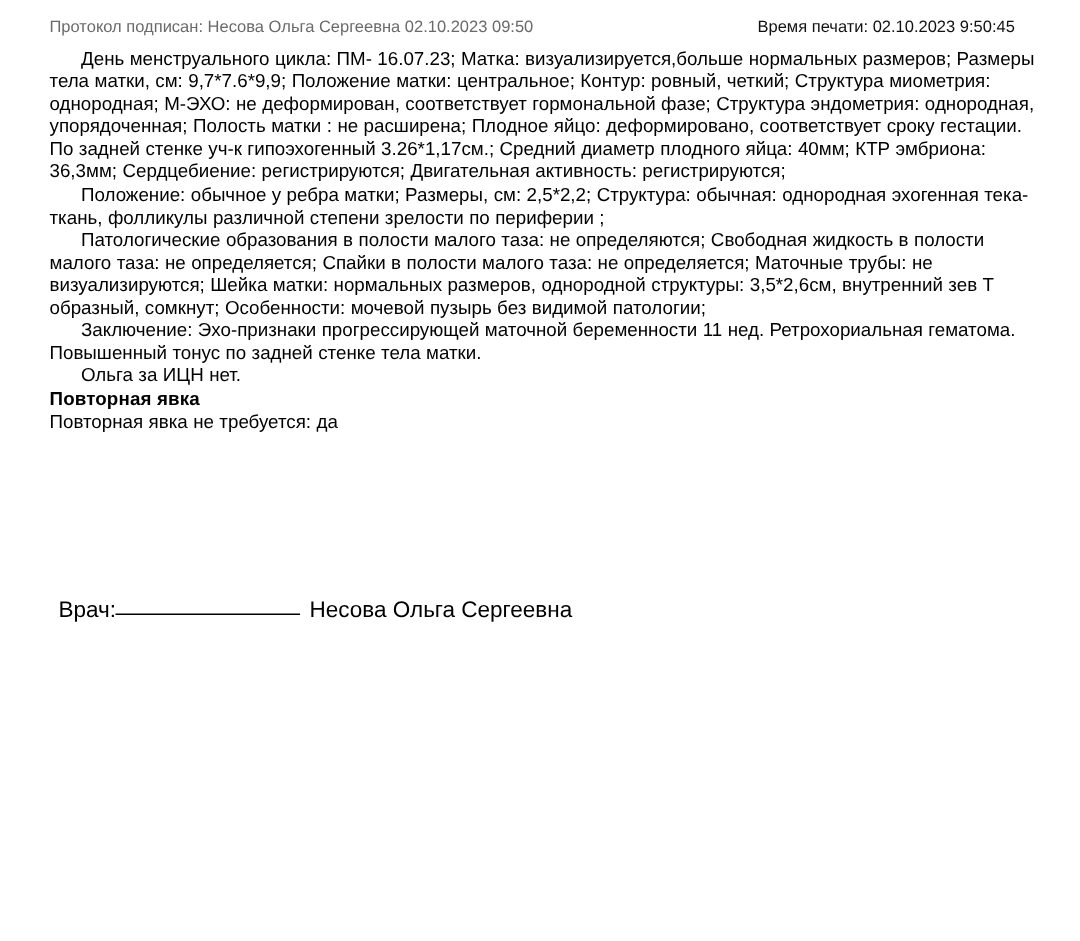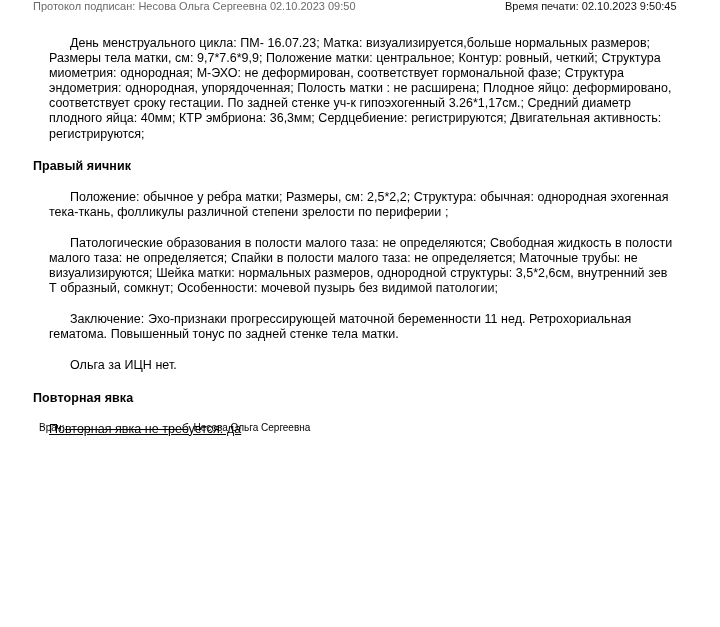--- a/index.html
+++ b/index.html
@@ -13,21 +13,21 @@
     height: 627px;
     position: relative;
     overflow: hidden;
     font-family: "Liberation Sans", sans-serif;
     color: #000000;
     -webkit-font-smoothing: antialiased;
   }
 
   .page {
     position: absolute;
-    top: 4px; left: 0;
+    top: 16px; left: 0;
     width: 720px;
     height: 471px;
     box-sizing: border-box;
   }
 
   
   .header-strip {
     position: absolute;
     top: -4px;
     left: 0;
@@ -67,42 +67,40 @@
     font-weight: bold;
     margin: 0;
     padding: 0;
     line-height: 16px;
     letter-spacing: 0.1px;
   }
 
   p.para {
     font-size: 12.5px;
     font-weight: normal;
-    margin: 16px;
+    margin: 0;
     padding: 0;
     line-height: 15.1px;
     text-indent: 21px;
     text-align: left;
     word-spacing: 0.15px;
   }
 
   p.para.no-indent {
     text-indent: 0;
-    text-decoration: underline;
   }
 
   
   .signature {
     position: absolute;
     left: 39px;
     top: 383px;
-    font-size: 10px;
+    font-size: 15px;
     line-height: 16px;
     white-space: nowrap;
-    margin-top: 33px;
   }
   .sig-rule {
     display: inline-block;
     width: 123px;
     border-bottom: 1.5px solid #000;
     margin: 0 6px 0 0;
     vertical-align: 1px;
   }
 </style>
 </head>
@@ -112,21 +110,20 @@
 
   <div class="header-strip">
     <div class="header-signed">Протокол подписан: Несова Ольга Сергеевна 02.10.2023 09:50</div>
     <div class="header-printed">Время печати: 02.10.2023 9:50:45</div>
   </div>
 
   <div class="content">
 
     <p class="para">День менструального цикла: ПМ- 16.07.23; Матка: визуализируется,больше нормальных размеров; Размеры тела матки, см: 9,7*7.6*9,9; Положение матки: центральное; Контур: ровный, четкий; Структура миометрия: однородная; М-ЭХО: не деформирован, соответствует гормональной фазе; Структура эндометрия: однородная, упорядоченная; Полость матки : не расширена; Плодное яйцо: деформировано, соответствует сроку гестации. По задней стенке уч-к гипоэхогенный 3.26*1,17см.; Средний диаметр плодного яйца: 40мм; КТР эмбриона: 36,3мм; Сердцебиение: регистрируются; Двигательная активность: регистрируются;</p>
 
-    <h2 class="section-title">Правый яичник</h2>
 
     <p class="para">Положение: обычное у ребра матки; Размеры, см: 2,5*2,2; Структура: обычная: однородная эхогенная тека-ткань, фолликулы различной степени зрелости по периферии ;</p>
 
     <p class="para">Патологические образования в полости малого таза: не определяются; Свободная жидкость в полости малого таза: не определяется; Спайки в полости малого таза: не определяется; Маточные трубы: не визуализируются; Шейка матки: нормальных размеров, однородной структуры: 3,5*2,6см, внутренний зев Т образный, сомкнут; Особенности: мочевой пузырь без видимой патологии;</p>
 
     <p class="para">Заключение: Эхо-признаки прогрессирующей маточной беременности 11 нед. Ретрохориальная гематома. Повышенный тонус по задней стенке тела матки.</p>
     <p class="para">Ольга за ИЦН нет.</p>
 
     <h2 class="section-title">Повторная явка</h2>
     <p class="para no-indent">Повторная явка не требуется: да</p>

